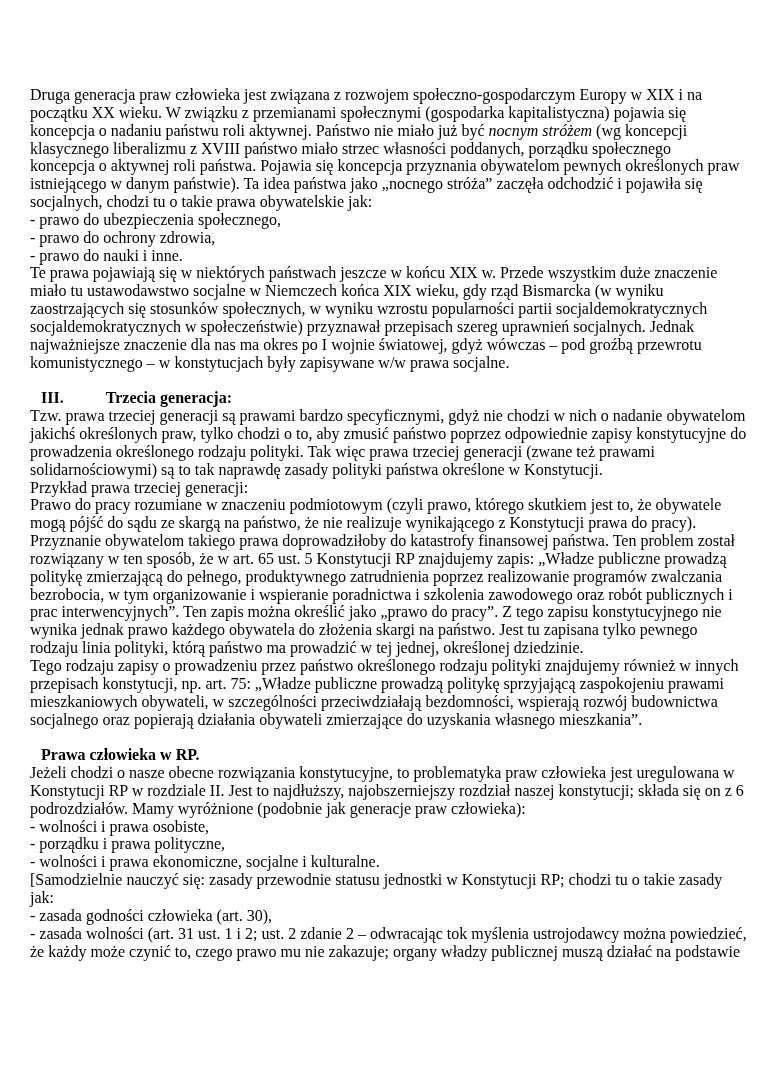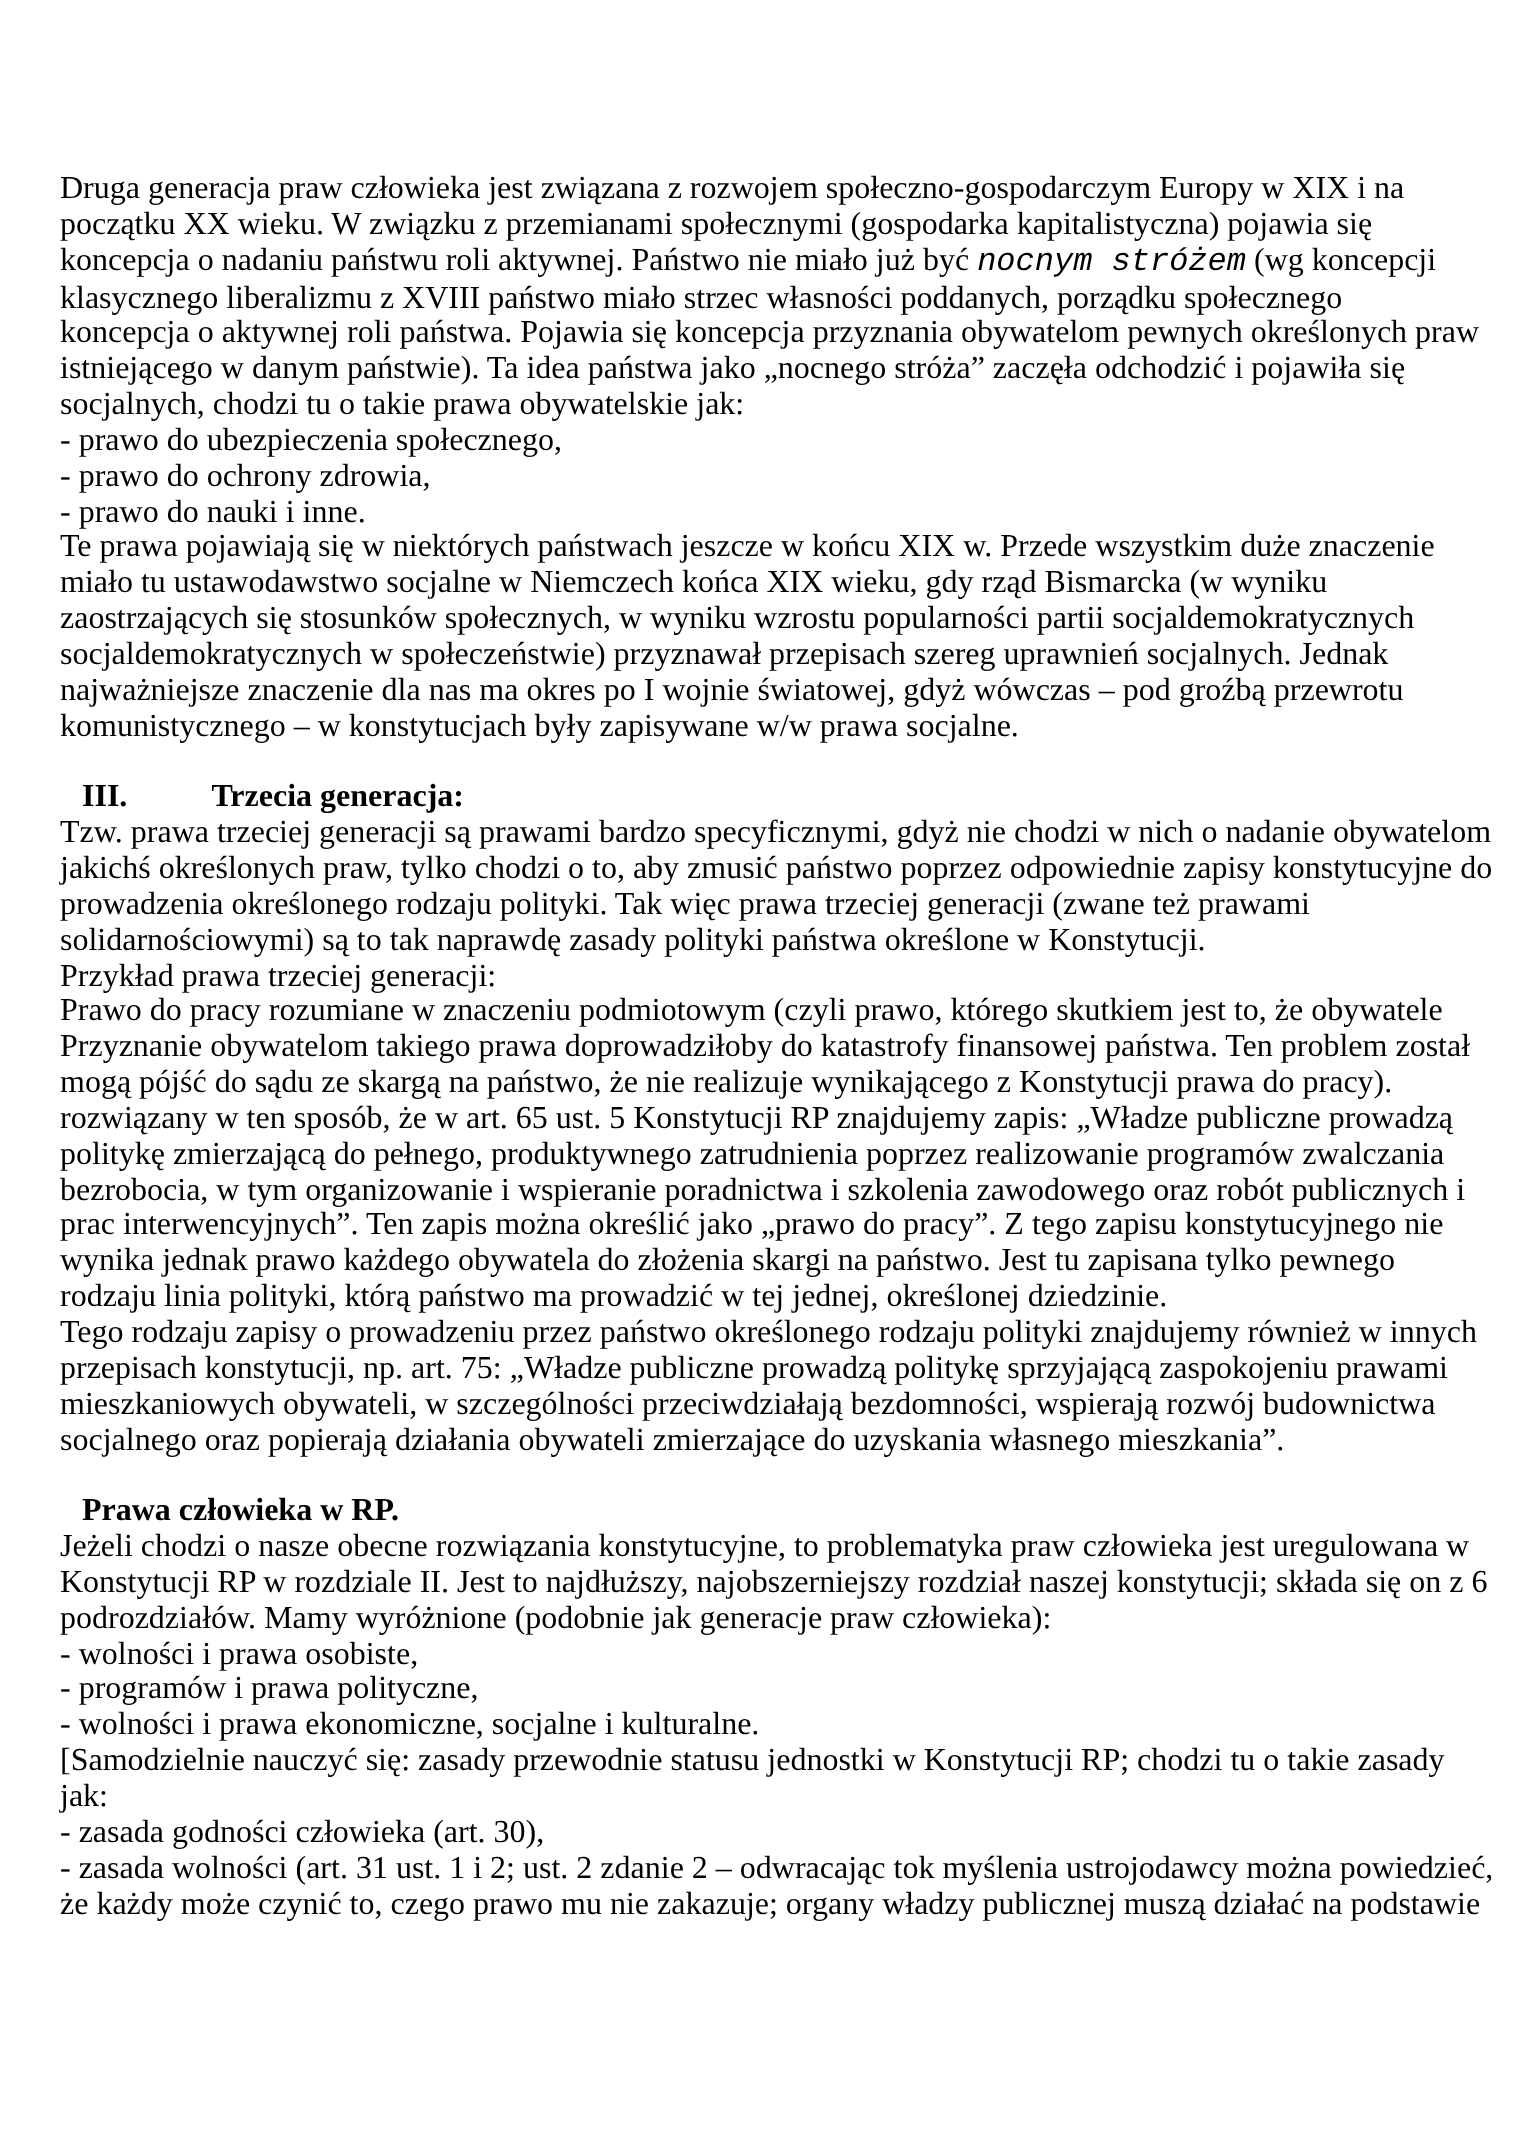--- a/index.html
+++ b/index.html
@@ -22,21 +22,21 @@
     font-family: "Liberation Serif", "DejaVu Serif", serif;
     font-size: 16px;
   }
   .block { margin: 0; padding: 0; }
   .line {
     white-space: pre;
     line-height: 17.85px;
     min-height: 17.85px;
   }
   .line .bd { font-weight: bold; margin-left: 11px; }
-  .line .it { font-style: italic; font-family: Liberation Mono, monospace; }
+  .line .it { font-style: italic; }
   .line .tab { display: inline-block; width: 31px; }
 </style>
 </head>
 <body>
 
 <div class="page">
   <div class="block">
       <div class="line"><span>Druga generacja praw człowieka jest związana z rozwojem społeczno-gospodarczym Europy w XIX i na</span></div>
       <div class="line"><span>początku XX wieku. W związku z przemianami społecznymi (gospodarka kapitalistyczna) pojawia się</span></div>
       <div class="line"><span>koncepcja o nadaniu państwu roli aktywnej. Państwo nie miało już być </span><span class="it">nocnym stróżem</span><span> (wg koncepcji</span></div>
@@ -62,22 +62,22 @@
     </div>
   <div class="block">
       <div class="line"><span>Tzw. prawa trzeciej generacji są prawami bardzo specyficznymi, gdyż nie chodzi w nich o nadanie obywatelom</span></div>
       <div class="line"><span>jakichś określonych praw, tylko chodzi o to, aby zmusić państwo poprzez odpowiednie zapisy konstytucyjne do</span></div>
       <div class="line"><span>prowadzenia określonego rodzaju polityki. Tak więc prawa trzeciej generacji (zwane też prawami</span></div>
       <div class="line"><span>solidarnościowymi) są to tak naprawdę zasady polityki państwa określone w Konstytucji.</span></div>
       <div class="line"><span>Przykład prawa trzeciej generacji:</span></div>
     </div>
   <div class="block">
       <div class="line"><span>Prawo do pracy rozumiane w znaczeniu podmiotowym (czyli prawo, którego skutkiem jest to, że obywatele</span></div>
+      <div class="line"><span>mogą pójść do sądu ze skargą na państwo, że nie realizuje wynikającego z Konstytucji prawa do pracy).</span></div>
       <div class="line"><span>Przyznanie obywatelom takiego prawa doprowadziłoby do katastrofy finansowej państwa. Ten problem został</span></div>
-      <div class="line"><span>mogą pójść do sądu ze skargą na państwo, że nie realizuje wynikającego z Konstytucji prawa do pracy).</span></div>
       <div class="line"><span>rozwiązany w ten sposób, że w art. 65 ust. 5 Konstytucji RP znajdujemy zapis: „Władze publiczne prowadzą</span></div>
       <div class="line"><span>politykę zmierzającą do pełnego, produktywnego zatrudnienia poprzez realizowanie programów zwalczania</span></div>
       <div class="line"><span>bezrobocia, w tym organizowanie i wspieranie poradnictwa i szkolenia zawodowego oraz robót publicznych i</span></div>
       <div class="line"><span>prac interwencyjnych”. Ten zapis można określić jako „prawo do pracy”. Z tego zapisu konstytucyjnego nie</span></div>
       <div class="line"><span>wynika jednak prawo każdego obywatela do złożenia skargi na państwo. Jest tu zapisana tylko pewnego</span></div>
       <div class="line"><span>rodzaju linia polityki, którą państwo ma prowadzić w tej jednej, określonej dziedzinie.</span></div>
     </div>
   <div class="block">
       <div class="line"><span>Tego rodzaju zapisy o prowadzeniu przez państwo określonego rodzaju polityki znajdujemy również w innych</span></div>
       <div class="line"><span>przepisach konstytucji, np. art. 75: „Władze publiczne prowadzą politykę sprzyjającą zaspokojeniu prawami</span></div>
@@ -90,21 +90,21 @@
   <div class="block">
       <div class="line"><span class="bd">Prawa człowieka w RP.</span></div>
     </div>
   <div class="block">
       <div class="line"><span>Jeżeli chodzi o nasze obecne rozwiązania konstytucyjne, to problematyka praw człowieka jest uregulowana w</span></div>
       <div class="line"><span>Konstytucji RP w rozdziale II. Jest to najdłuższy, najobszerniejszy rozdział naszej konstytucji; składa się on z 6</span></div>
       <div class="line"><span>podrozdziałów. Mamy wyróżnione (podobnie jak generacje praw człowieka):</span></div>
     </div>
   <div class="block">
       <div class="line"><span>- wolności i prawa osobiste,</span></div>
-      <div class="line"><span>- programów i prawa polityczne,</span></div>
+      <div class="line"><span>- porządku i prawa polityczne,</span></div>
       <div class="line"><span>- wolności i prawa ekonomiczne, socjalne i kulturalne.</span></div>
     </div>
   <div class="block">
       <div class="line"><span>[Samodzielnie nauczyć się: zasady przewodnie statusu jednostki w Konstytucji RP; chodzi tu o takie zasady</span></div>
       <div class="line"><span>jak:</span></div>
     </div>
   <div class="block">
       <div class="line"><span>- zasada godności człowieka (art. 30),</span></div>
       <div class="line"><span>- zasada wolności (art. 31 ust. 1 i 2; ust. 2 zdanie 2 – odwracając tok myślenia ustrojodawcy można powiedzieć,</span></div>
       <div class="line"><span>że każdy może czynić to, czego prawo mu nie zakazuje; organy władzy publicznej muszą działać na podstawie</span></div>

